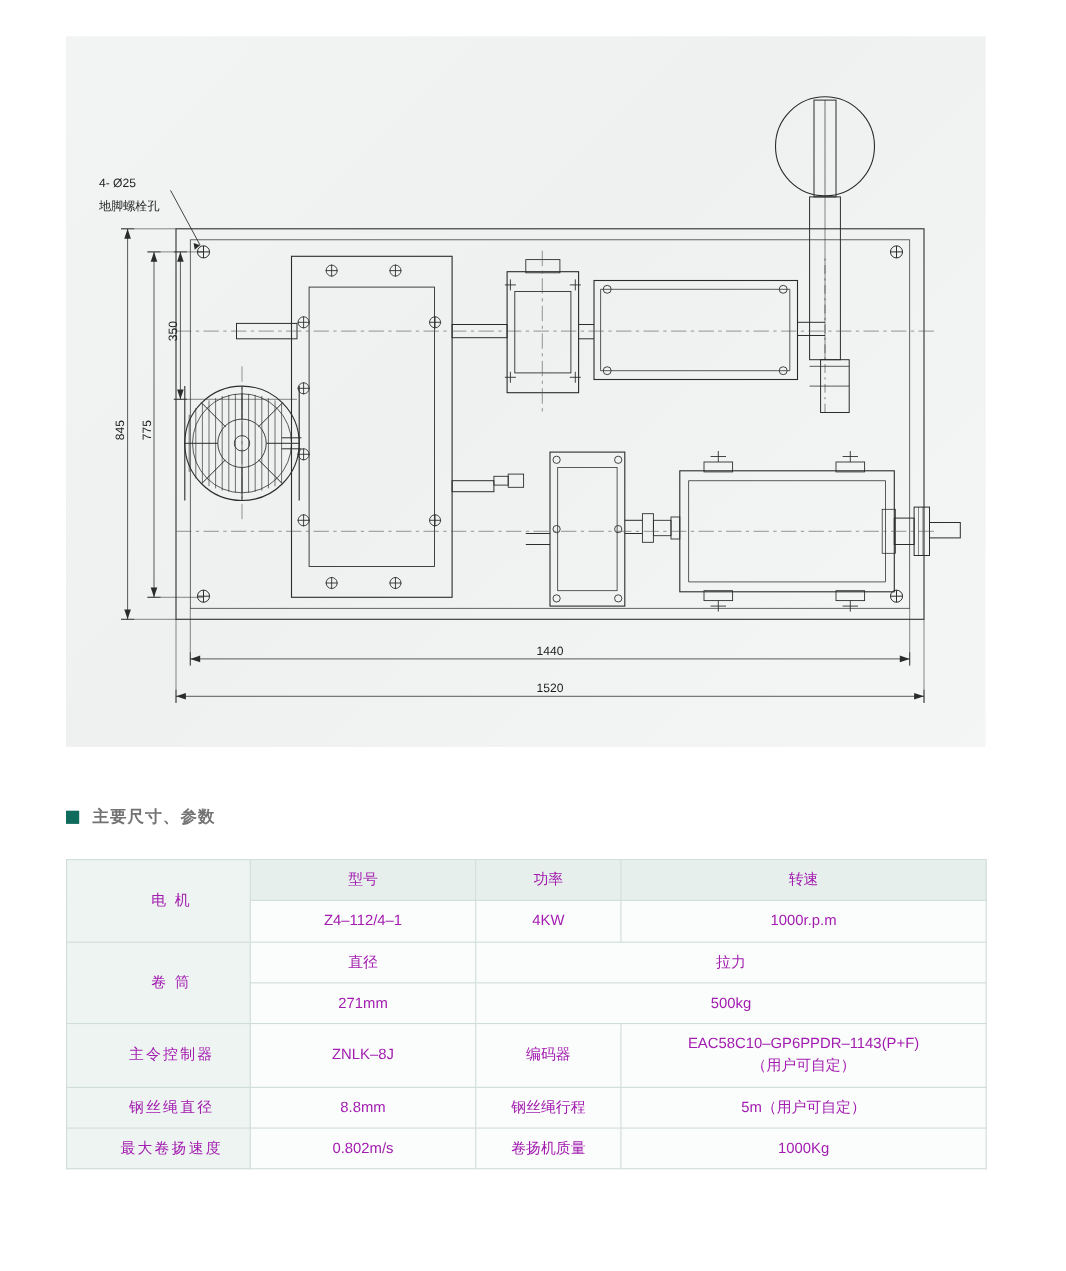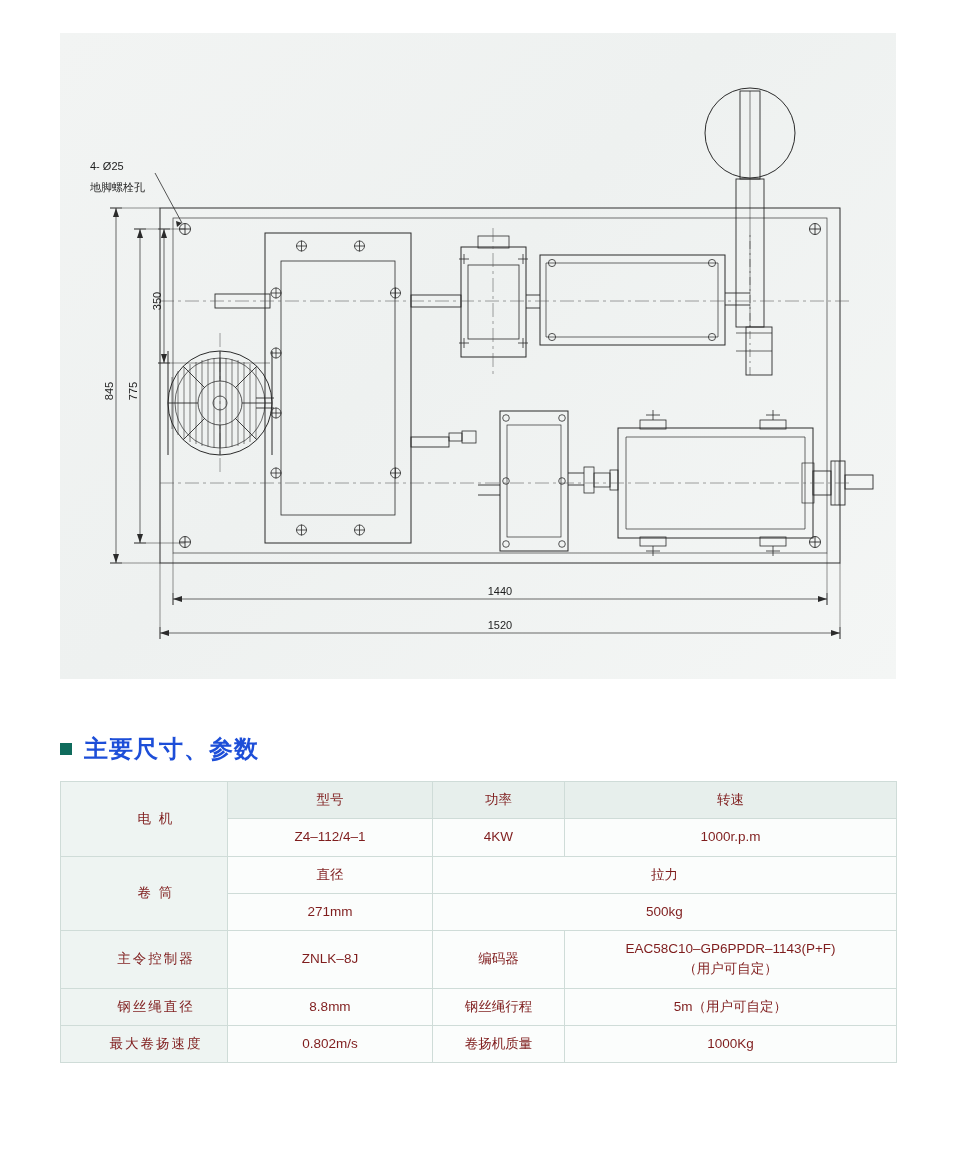--- a/index.html
+++ b/index.html
@@ -44,42 +44,42 @@
     align-items: center;
     gap: 12px;
   }
   .heading-marker {
     width: 12px;
     height: 12px;
     background: #0f6b5c;
     display: inline-block;
   }
   .heading-text {
-    font-size: 24px;
+    font-size: 15px;
     font-weight: bold;
-    color: #1d4ed8;
+    color: #737373;
     letter-spacing: 1px;
   }
 
   
   .spec-table {
     position: absolute;
     left: 60px;
     top: 781px;
     width: 836px;
     border-collapse: collapse;
     table-layout: fixed;
     font-size: 13.5px;
   }
   .spec-table td {
     border: 1px solid #cfdcd8;
     text-align: center;
     vertical-align: middle;
     padding: 8px 4px;
-    color: #7f1d1d;
+    color: #a21caf;
     background: #fbfdfc;
     line-height: 1.5;
   }
   .spec-table td.head {
     background: #e7efec;
   }
   .spec-table td.rowlabel {
     background: #eef4f2;
     letter-spacing: 2px;
     padding-left: 28px;

